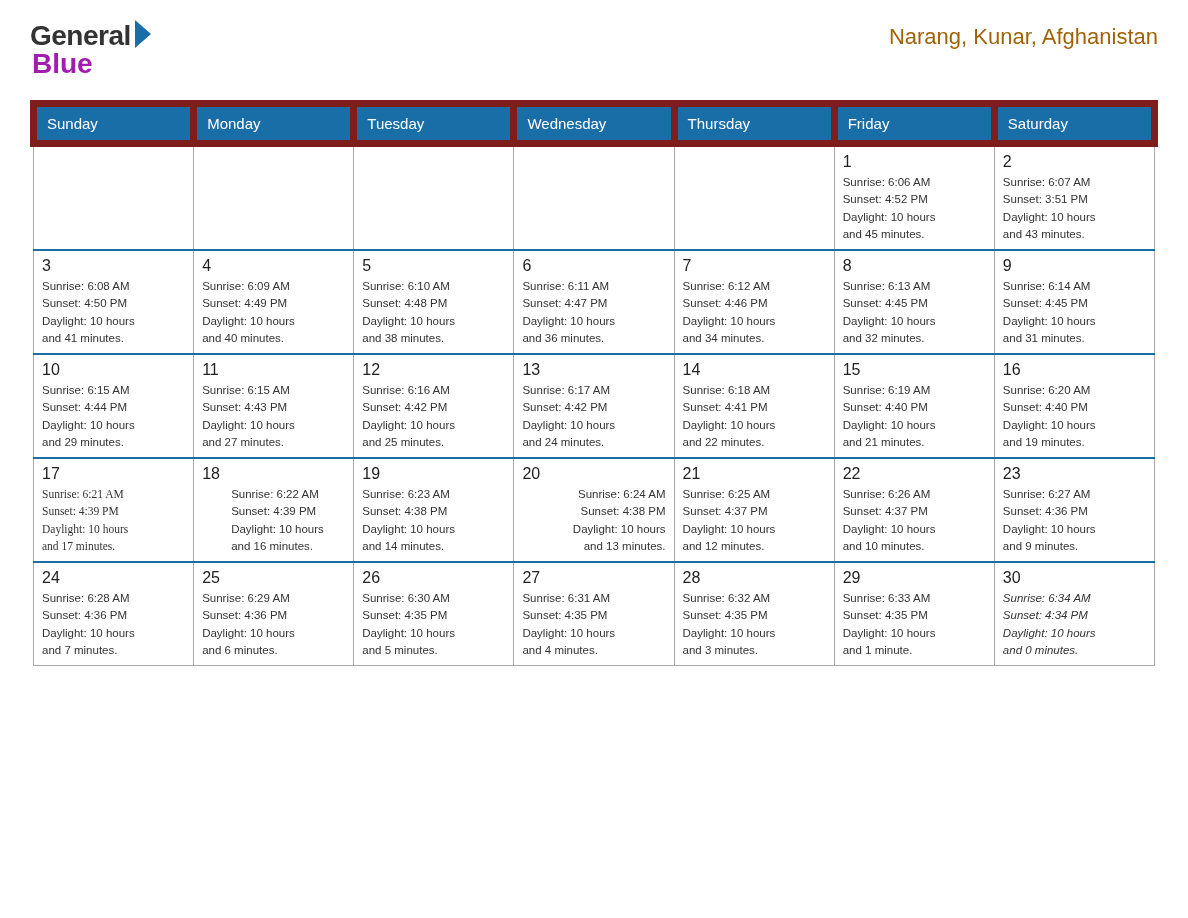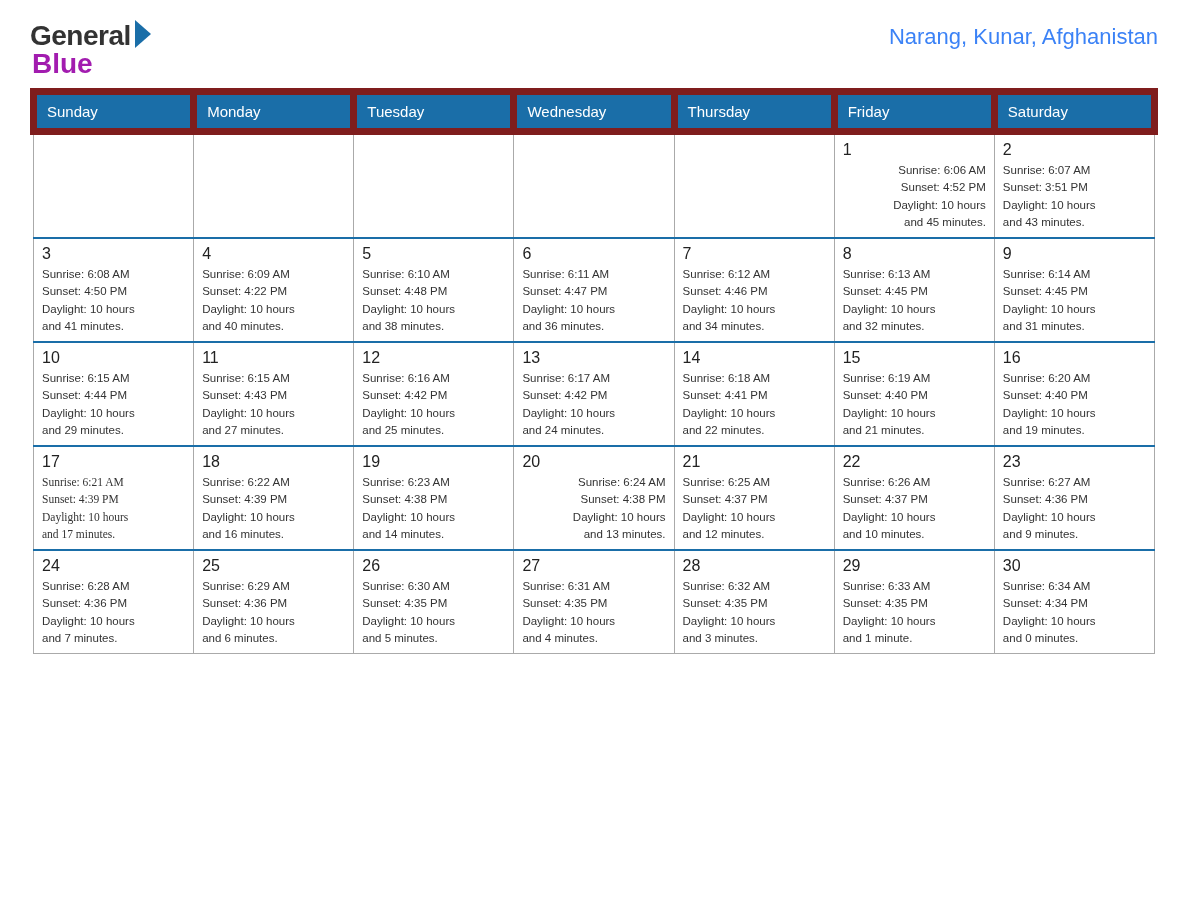--- a/index.html
+++ b/index.html
@@ -8,21 +8,21 @@
       background: #fff;
       color: #333;
       width: 1188px;
       min-height: 918px;
       padding: 20px 30px;
     }
     .header {
       display: flex;
       justify-content: space-between;
       align-items: flex-start;
-      margin-bottom: 8px;
+      margin-bottom: 20px;
     }
     .logo {
       display: flex;
       flex-direction: column;
       align-items: flex-start;
     }
     .logo-top {
       display: flex;
       align-items: center;
     }
@@ -52,21 +52,21 @@
       text-align: right;
     }
     .month-title {
       font-size: 52px;
       font-weight: 300;
       color: #222;
       line-height: 1.1;
     }
     .location {
       font-size: 22px;
-      color: #3b82f6;
+      color: #a16207;
       margin-top: 4px;
     }
     .calendar {
       width: 100%;
       border-collapse: collapse;
     }
     .calendar th {
       background-color: #1a6ea8;
       color: #fff;
       font-size: 15px;
@@ -137,21 +137,21 @@
   </thead>
   <tbody id="calendar-body">
   <tr>
         <td class="empty-cell"></td>
         <td class="empty-cell"></td>
         <td class="empty-cell"></td>
         <td class="empty-cell"></td>
         <td class="empty-cell"></td>
         <td>
           <span class="day-number">1</span>
-          <div class="day-info" style="white-space: pre-line; text-align: right;">Sunrise: 6:06 AM
+          <div class="day-info" style="white-space: pre-line;">Sunrise: 6:06 AM
 Sunset: 4:52 PM
 Daylight: 10 hours
 and 45 minutes.</div>
         </td>
         <td>
           <span class="day-number">2</span>
           <div class="day-info" style="white-space: pre-line;">Sunrise: 6:07 AM
 Sunset: 3:51 PM
 Daylight: 10 hours
 and 43 minutes.</div>
@@ -161,21 +161,21 @@
         <td>
           <span class="day-number">3</span>
           <div class="day-info" style="white-space: pre-line;">Sunrise: 6:08 AM
 Sunset: 4:50 PM
 Daylight: 10 hours
 and 41 minutes.</div>
         </td>
         <td>
           <span class="day-number">4</span>
           <div class="day-info" style="white-space: pre-line;">Sunrise: 6:09 AM
-Sunset: 4:22 PM
+Sunset: 4:49 PM
 Daylight: 10 hours
 and 40 minutes.</div>
         </td>
         <td>
           <span class="day-number">5</span>
           <div class="day-info" style="white-space: pre-line;">Sunrise: 6:10 AM
 Sunset: 4:48 PM
 Daylight: 10 hours
 and 38 minutes.</div>
         </td>
@@ -262,21 +262,21 @@
       <tr>
         <td>
           <span class="day-number">17</span>
           <div class="day-info" style="white-space: pre-line; font-family: Liberation Serif, serif;">Sunrise: 6:21 AM
 Sunset: 4:39 PM
 Daylight: 10 hours
 and 17 minutes.</div>
         </td>
         <td>
           <span class="day-number">18</span>
-          <div class="day-info" style="white-space: pre-line;">Sunrise: 6:22 AM
+          <div class="day-info" style="white-space: pre-line; margin-left: 29px;">Sunrise: 6:22 AM
 Sunset: 4:39 PM
 Daylight: 10 hours
 and 16 minutes.</div>
         </td>
         <td>
           <span class="day-number">19</span>
           <div class="day-info" style="white-space: pre-line;">Sunrise: 6:23 AM
 Sunset: 4:38 PM
 Daylight: 10 hours
 and 14 minutes.</div>
@@ -348,20 +348,20 @@
         </td>
         <td>
           <span class="day-number">29</span>
           <div class="day-info" style="white-space: pre-line;">Sunrise: 6:33 AM
 Sunset: 4:35 PM
 Daylight: 10 hours
 and 1 minute.</div>
         </td>
         <td>
           <span class="day-number">30</span>
-          <div class="day-info" style="white-space: pre-line;">Sunrise: 6:34 AM
+          <div class="day-info" style="white-space: pre-line; font-style: italic;">Sunrise: 6:34 AM
 Sunset: 4:34 PM
 Daylight: 10 hours
 and 0 minutes.</div>
         </td>
       </tr>
     </tbody>
 </table>
 
 </body></html>

